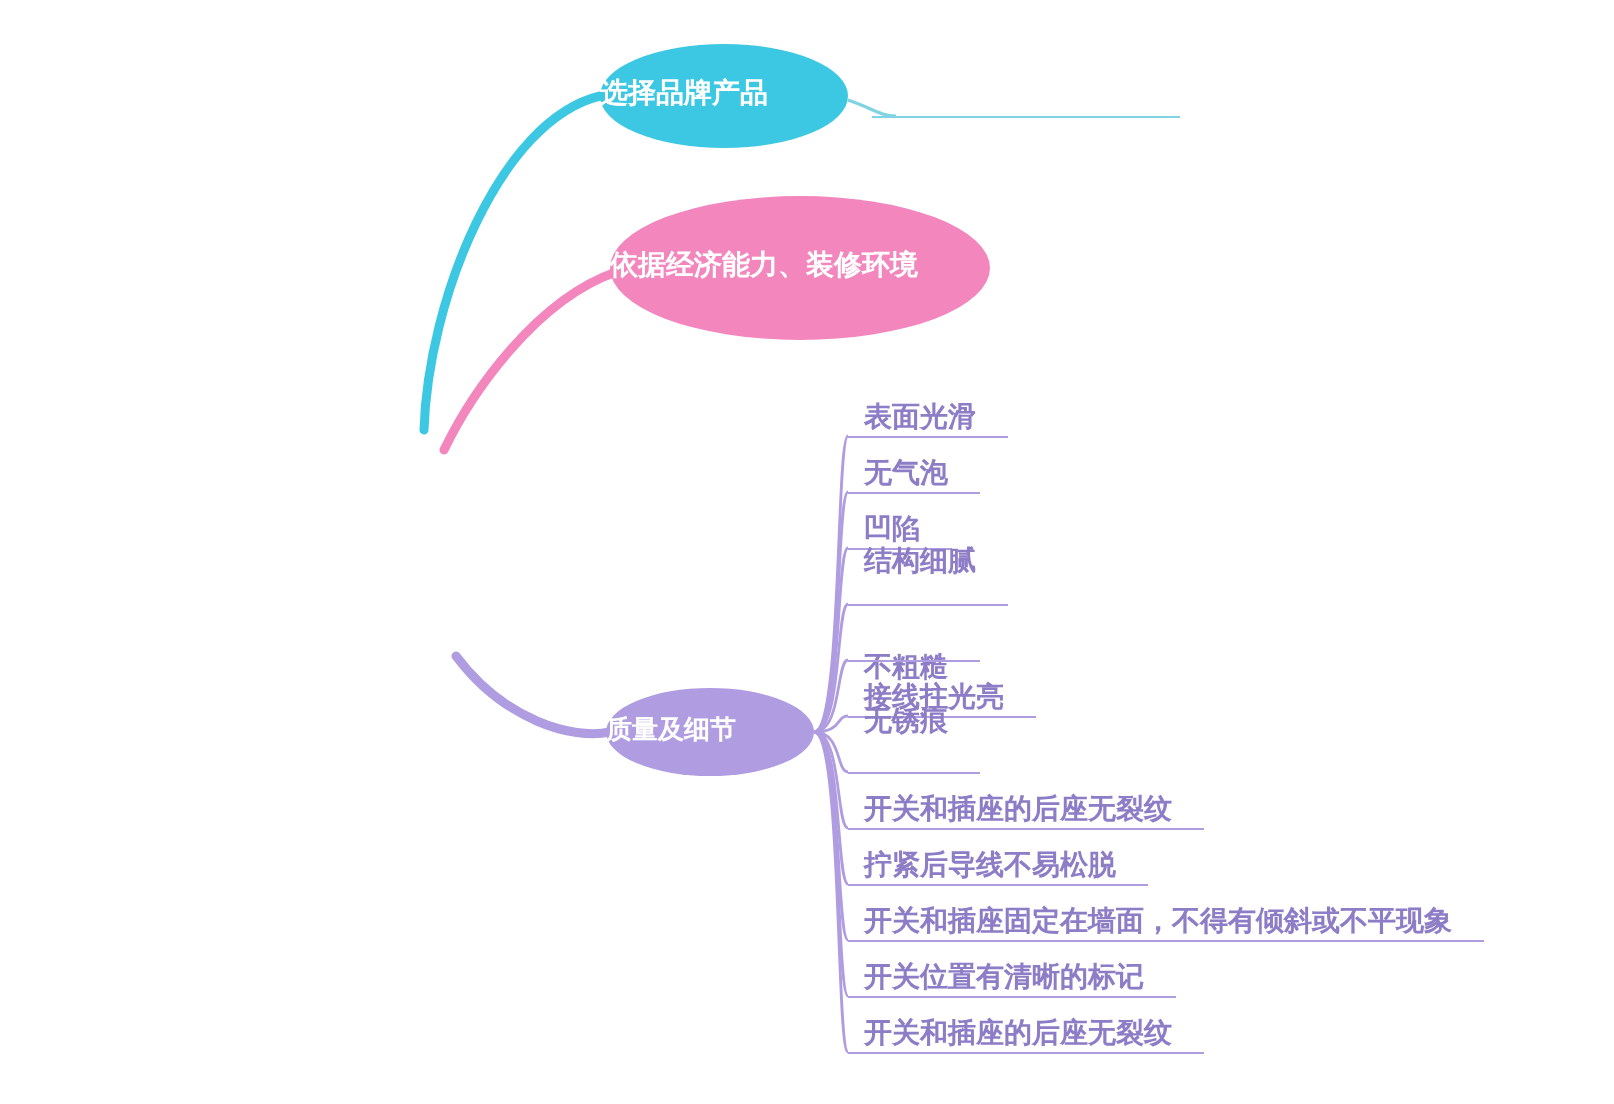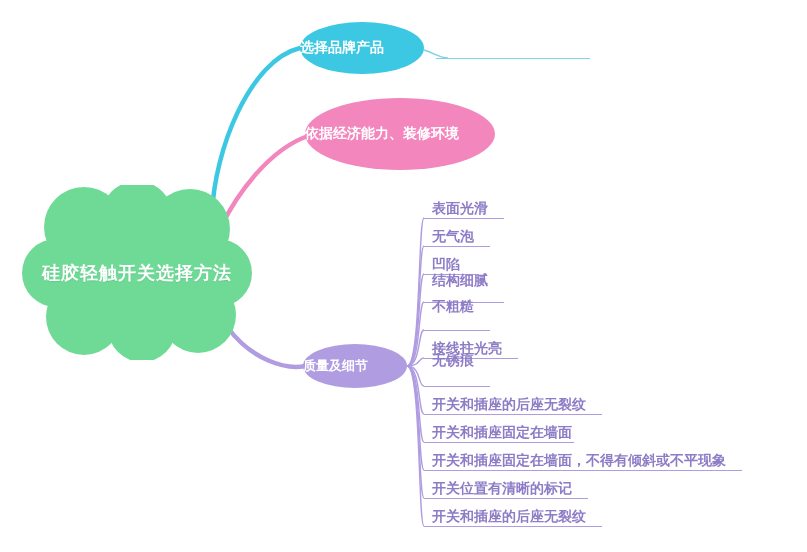--- a/index.html
+++ b/index.html
@@ -109,21 +109,20 @@
     height: 0;
     border-bottom: 1px solid #b09ce0;
   }
   .leaf-underline-cyan {
     border-bottom-color: #7fd3e2;
   }
   .leaf-quality {
     font-size: 14px;
     color: #8d7cc6;
     left: 432px;
-    font-family: Liberation Serif, serif;
   }
 </style>
 </head>
 <body>
 
 <div id="canvas">
 
   <svg id="edges" viewBox="0 0 807 552" xmlns="http://www.w3.org/2000/svg">
 
     <path d="M 212 215 C 214 150 250 60 300 48" fill="none" stroke="#3cc8e2" stroke-width="4.5" stroke-linecap="round"></path>
@@ -143,36 +142,20 @@
         <path d="M 407 366 C 421 366, 418 358, 424 358" fill="none" stroke="#b09ce0" stroke-width="1.4"></path>
         <path d="M 407 366 C 421 366, 418 386, 424 386" fill="none" stroke="#b09ce0" stroke-width="1.4"></path>
         <path d="M 407 366 C 421 366, 418 414, 424 414" fill="none" stroke="#b09ce0" stroke-width="1.4"></path>
         <path d="M 407 366 C 421 366, 418 442, 424 442" fill="none" stroke="#b09ce0" stroke-width="1.4"></path>
         <path d="M 407 366 C 421 366, 418 470, 424 470" fill="none" stroke="#b09ce0" stroke-width="1.4"></path>
         <path d="M 407 366 C 421 366, 418 498, 424 498" fill="none" stroke="#b09ce0" stroke-width="1.4"></path>
         <path d="M 407 366 C 421 366, 418 526, 424 526" fill="none" stroke="#b09ce0" stroke-width="1.4"></path>
       </g>
   </svg>
 
-  <div class="cloud-node">
-    <svg width="230" height="175" viewBox="0 0 230 175" xmlns="http://www.w3.org/2000/svg">
-      <g fill="#6eda96">
-        <circle cx="62" cy="42" r="40"></circle>
-        <circle cx="115" cy="32" r="36"></circle>
-        <circle cx="168" cy="44" r="40"></circle>
-        <circle cx="196" cy="88" r="34"></circle>
-        <circle cx="176" cy="130" r="38"></circle>
-        <circle cx="120" cy="143" r="34"></circle>
-        <circle cx="62" cy="132" r="38"></circle>
-        <circle cx="34" cy="88" r="34"></circle>
-        <rect x="28" y="36" width="174" height="104" rx="30"></rect>
-      </g>
-    </svg>
-    <div class="cloud-label">硅胶轻触开关选择方法</div>
-  </div>
 
   <div class="ellipse-node ellipse-brand">
     <span>选择品牌产品</span>
   </div>
 
   <div class="ellipse-node ellipse-quality">
     <span>质量及细节</span>
   </div>
 
   <div class="ellipse-node ellipse-budget">
@@ -183,29 +166,29 @@
 
   <div id="quality-leaves">
       <div class="leaf leaf-quality" style="top: 202px;">表面光滑</div>
       <div class="leaf-underline" style="left: 424px; top: 218px; width: 80px;"></div>
       <div class="leaf leaf-quality" style="top: 230px;">无气泡</div>
       <div class="leaf-underline" style="left: 424px; top: 246px; width: 66px;"></div>
       <div class="leaf leaf-quality" style="top: 258px;">凹陷</div>
       <div class="leaf-underline" style="left: 424px; top: 274px; width: 52px;"></div>
       <div class="leaf leaf-quality" style="top: 274px;">结构细腻</div>
       <div class="leaf-underline" style="left: 424px; top: 302px; width: 80px;"></div>
-      <div class="leaf leaf-quality" style="top: 300px;">不粗糙</div>
+      <div class="leaf leaf-quality" style="top: 327px;">不粗糙</div>
       <div class="leaf-underline" style="left: 424px; top: 330px; width: 66px;"></div>
       <div class="leaf leaf-quality" style="top: 342px; text-align: center;">接线拄光亮</div>
       <div class="leaf-underline" style="left: 424px; top: 358px; width: 94px;"></div>
       <div class="leaf leaf-quality" style="top: 354px;">无锈痕</div>
       <div class="leaf-underline" style="left: 424px; top: 386px; width: 66px;"></div>
       <div class="leaf leaf-quality" style="top: 398px;">开关和插座的后座无裂纹</div>
       <div class="leaf-underline" style="left: 424px; top: 414px; width: 178px;"></div>
-      <div class="leaf leaf-quality" style="top: 426px;">开关和插座固定在墙面</div>
+      <div class="leaf leaf-quality" style="top: 426px;">拧紧后导线不易松脱</div>
       <div class="leaf-underline" style="left: 424px; top: 442px; width: 150px;"></div>
       <div class="leaf leaf-quality" style="top: 454px;">开关和插座固定在墙面，不得有倾斜或不平现象</div>
       <div class="leaf-underline" style="left: 424px; top: 470px; width: 318px;"></div>
       <div class="leaf leaf-quality" style="top: 482px;">开关位置有清晰的标记</div>
       <div class="leaf-underline" style="left: 424px; top: 498px; width: 164px;"></div>
       <div class="leaf leaf-quality" style="top: 510px;">开关和插座的后座无裂纹</div>
       <div class="leaf-underline" style="left: 424px; top: 526px; width: 178px;"></div>
     </div>
 
 </div>

